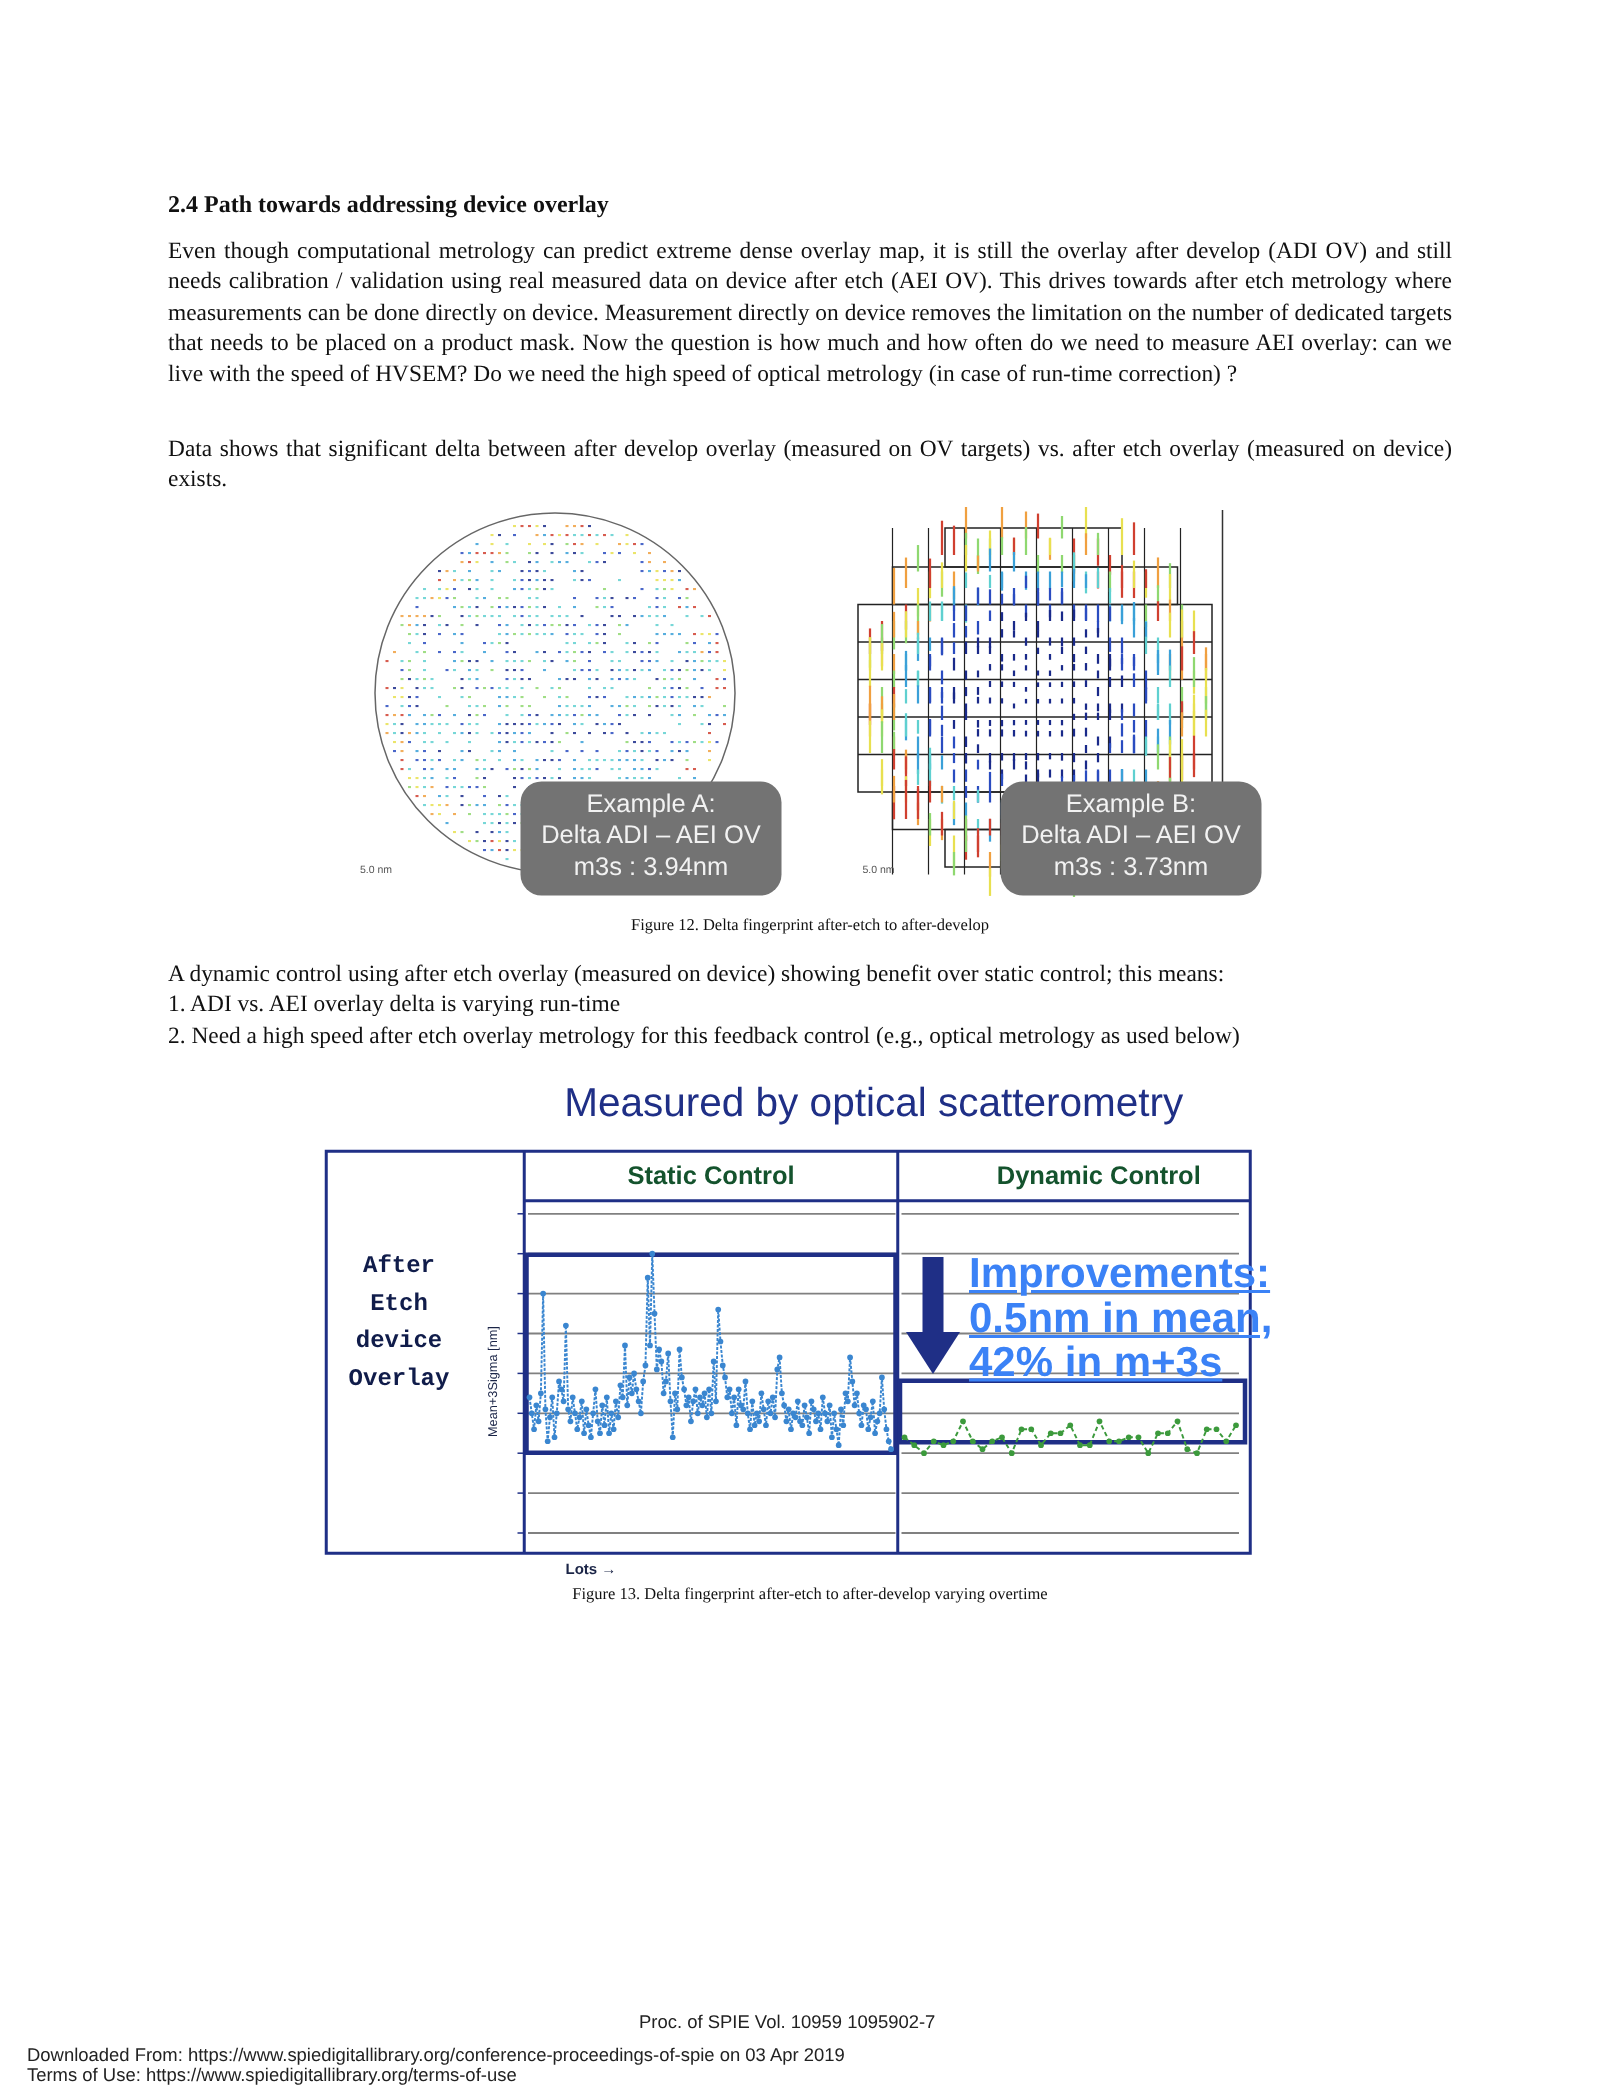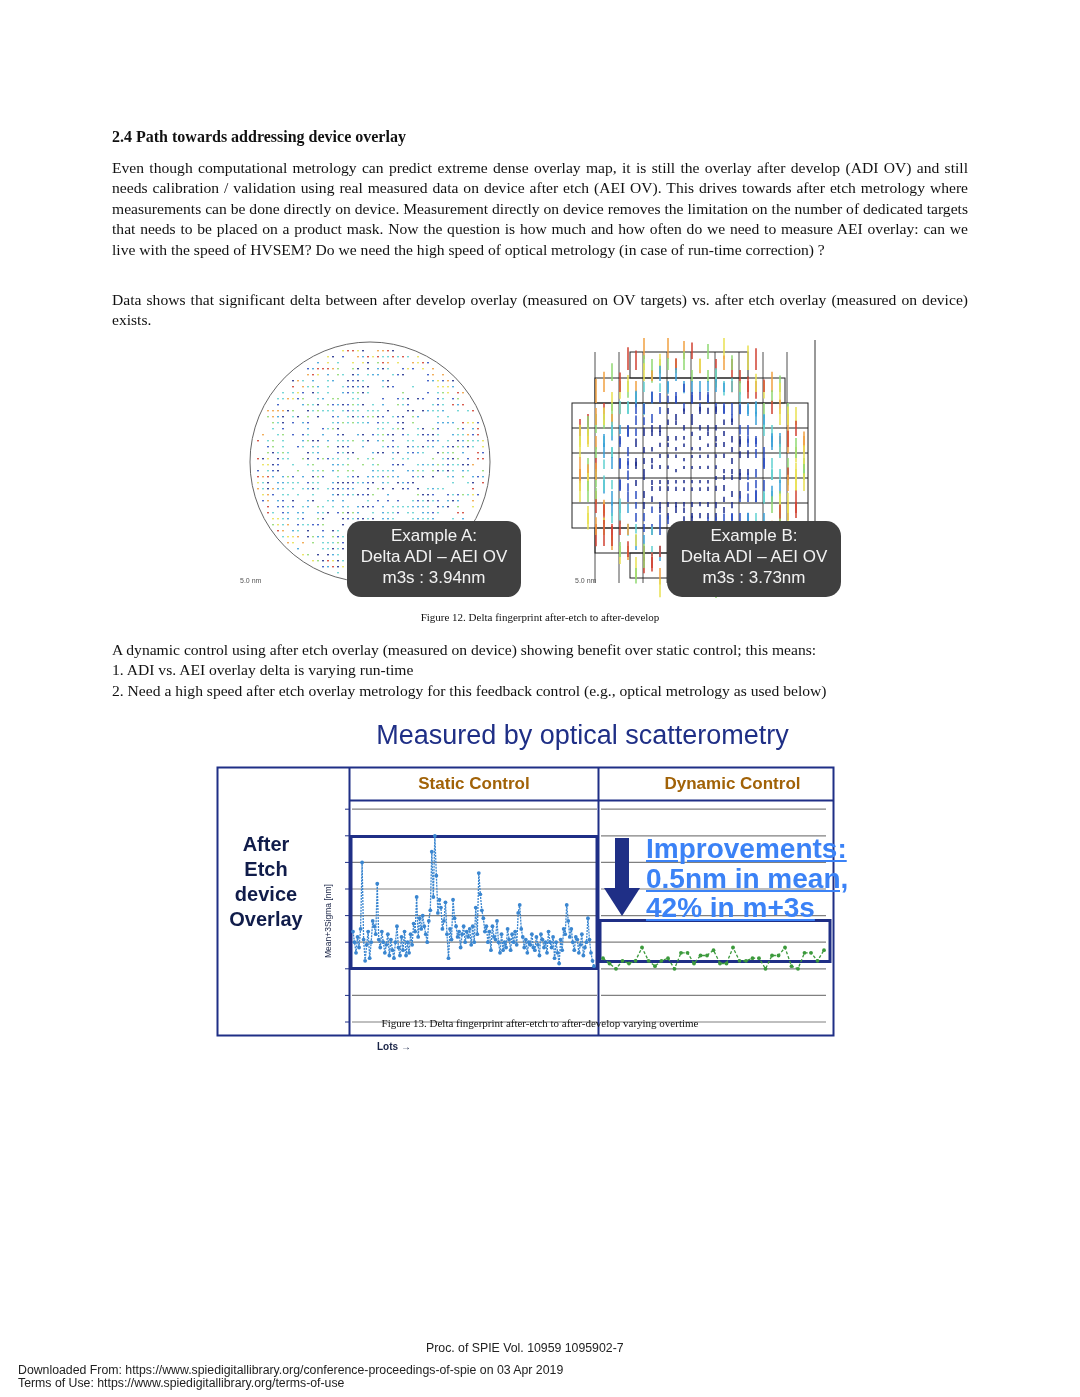--- a/index.html
+++ b/index.html
@@ -5,35 +5,35 @@
   html, body { margin: 0; padding: 0; background: #ffffff; }
   body { width: 1080px; height: 1397px; position: relative; overflow: hidden;
          font-family: "Liberation Serif", "DejaVu Serif", serif; color: #111; }
   .abs { position: absolute; }
   .section-heading { left: 112px; top: 128px; font-size: 16px; font-weight: bold; }
   .para { left: 112px; width: 856px; font-size: 15.6px; line-height: 20.4px; text-align: justify; text-align-last: left; }
   .p1 { top: 158px; }
   .p2 { top: 290px; }
   .caption { font-size: 11px; text-align: center; width: 1080px; left: 0; }
   .cap12 { top: 611px; }
-  .cap13 { top: 1017px; }
+  .cap13 { top: 1057px; }
   .plain { left: 112px; font-size: 15.6px; line-height: 20.4px; white-space: nowrap; }
 
   
   .wafer { overflow: hidden; }
-  .callout { background: #404040; color: #f2f2f2; border-radius: 14px;
+  .callout { background: #737373; color: #f2f2f2; border-radius: 14px;
              font-family: "Liberation Sans", "DejaVu Sans", sans-serif; font-size: 17px;
              text-align: center; line-height: 21px; padding: 4px 0 0 0; }
   .scale-label { font-family: "Liberation Sans", sans-serif; font-size: 7px; color: #555; }
 
   
   .chart-title { left: 0; width: 1165px; top: 720px; text-align: center;
                  font-family: "Liberation Sans", "DejaVu Sans", sans-serif; font-size: 27px; color: #1f2f86; }
-  .col-head { font-family: "Liberation Sans", sans-serif; font-weight: bold; font-size: 17px; color: #a16207; text-align: center; }
-  .row-head { font-family: Liberation Sans, sans-serif; font-weight: bold; font-size: 20px; color: #101c4a;
+  .col-head { font-family: "Liberation Sans", sans-serif; font-weight: bold; font-size: 17px; color: #14532d; text-align: center; }
+  .row-head { font-family: Liberation Mono, monospace; font-weight: bold; font-size: 16px; color: #101c4a;
               text-align: center; line-height: 25px; }
   .ylabel { font-family: "Liberation Sans", sans-serif; font-size: 8.5px; color: #1b2547; transform: rotate(-90deg);
             transform-origin: left top; white-space: nowrap; }
   .xlabel { font-family: "Liberation Sans", sans-serif; font-size: 10px; font-weight: bold; color: #1b2547; }
   .improve { font-family: "Liberation Sans", "DejaVu Sans", sans-serif; font-weight: bold; font-size: 28px; color: #3b82f6;
              line-height: 29.5px; white-space: nowrap; text-decoration: underline; }
 
   .footer { font-family: "Liberation Sans", "DejaVu Sans", sans-serif; font-size: 12.3px; color: #222; white-space: nowrap; }
 </style>
 </head>

